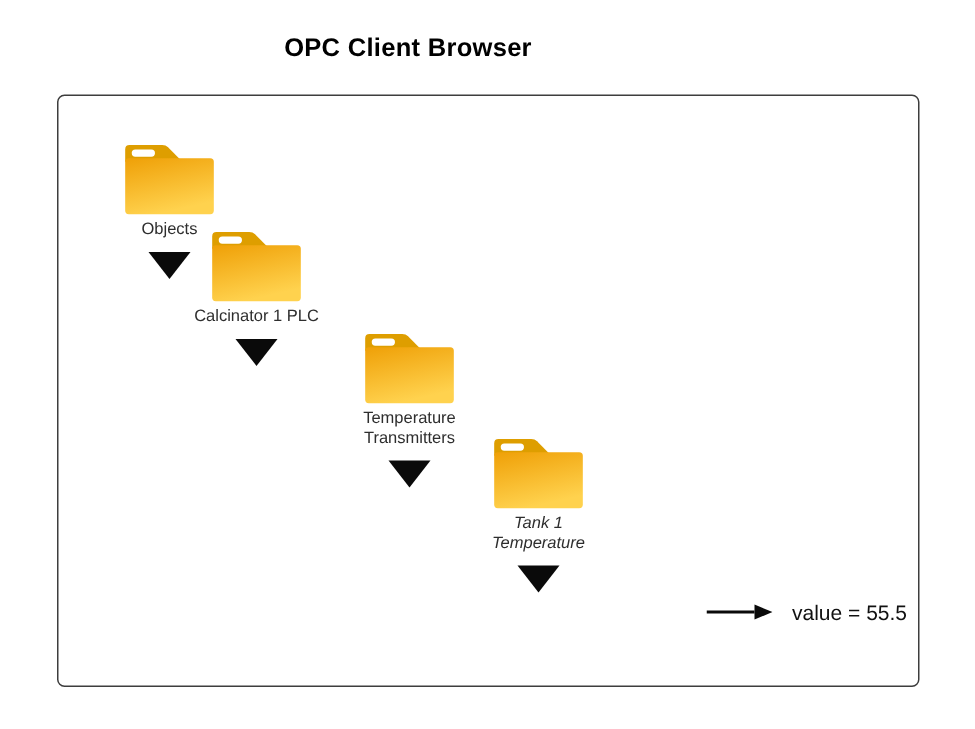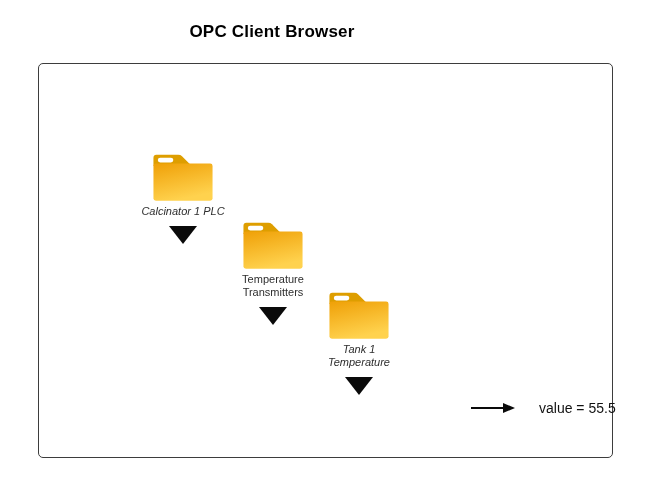--- a/index.html
+++ b/index.html
@@ -43,31 +43,31 @@
     white-space: pre-line;
   }
   .tri {
     margin-top: 8px;
     width: 0; height: 0;
     border-left: 14px solid transparent;
     border-right: 14px solid transparent;
     border-top: 18px solid #0a0a0a;
   }
   .node1 { left: 4px;   top: 31px;  }
-  .node2 { left: 74px;  top: 89px; font-style: italic;  }
+  .node2 { left: 62px;  top: 89px;  }
   .node3 { left: 164px; top: 157px; }
   .node4 { left: 250px; top: 227px; font-style: italic; }
   .node5 { left: 331px; top: 299px; }
   .value-annot {
     position: absolute;
     left: 432px; top: 336px;
     height: 15px;
     display: flex;
     align-items: center;
-    gap: 24px;
+    gap: 13px;
   }
   .arrow-svg { width: 44px; height: 14px; display: block; }
   .value-text {
     font-size: 14px;
     color: #111111;
     white-space: nowrap;
   }
   .defs-holder { position: absolute; width: 0; height: 0; overflow: hidden; }
 </style>
 </head>
@@ -79,20 +79,29 @@
       <stop offset="0" stop-color="#EFA007"></stop>
       <stop offset="1" stop-color="#FFD24E"></stop>
     </linearGradient>
   </defs>
 </svg>
 
 <div class="title">OPC Client Browser</div>
 
 <div class="canvas">
 
+  <div class="node node1">
+    <svg class="folder-svg" viewBox="0 0 64 50">
+      <path d="M1.5,13 L1.5,4.5 Q1.5,1.5 4.5,1.5 L27,1.5 Q29.5,1.5 31,3 L39,11 L39,13 Z" fill="#DE9E00"></path>
+      <rect x="6" y="4.5" width="16" height="5" rx="2.5" fill="#ffffff"></rect>
+      <rect x="1.5" y="10.5" width="61" height="38.5" rx="2.5" fill="url(#gfold)"></rect>
+    </svg>
+    <div class="node-label">Objects</div>
+    <div class="tri"></div>
+  </div>
 
   <div class="node node2">
     <svg class="folder-svg" viewBox="0 0 64 50">
       <path d="M1.5,13 L1.5,4.5 Q1.5,1.5 4.5,1.5 L27,1.5 Q29.5,1.5 31,3 L39,11 L39,13 Z" fill="#DE9E00"></path>
       <rect x="6" y="4.5" width="16" height="5" rx="2.5" fill="#ffffff"></rect>
       <rect x="1.5" y="10.5" width="61" height="38.5" rx="2.5" fill="url(#gfold)"></rect>
     </svg>
     <div class="node-label">Calcinator 1 PLC</div>
     <div class="tri"></div>
   </div>

